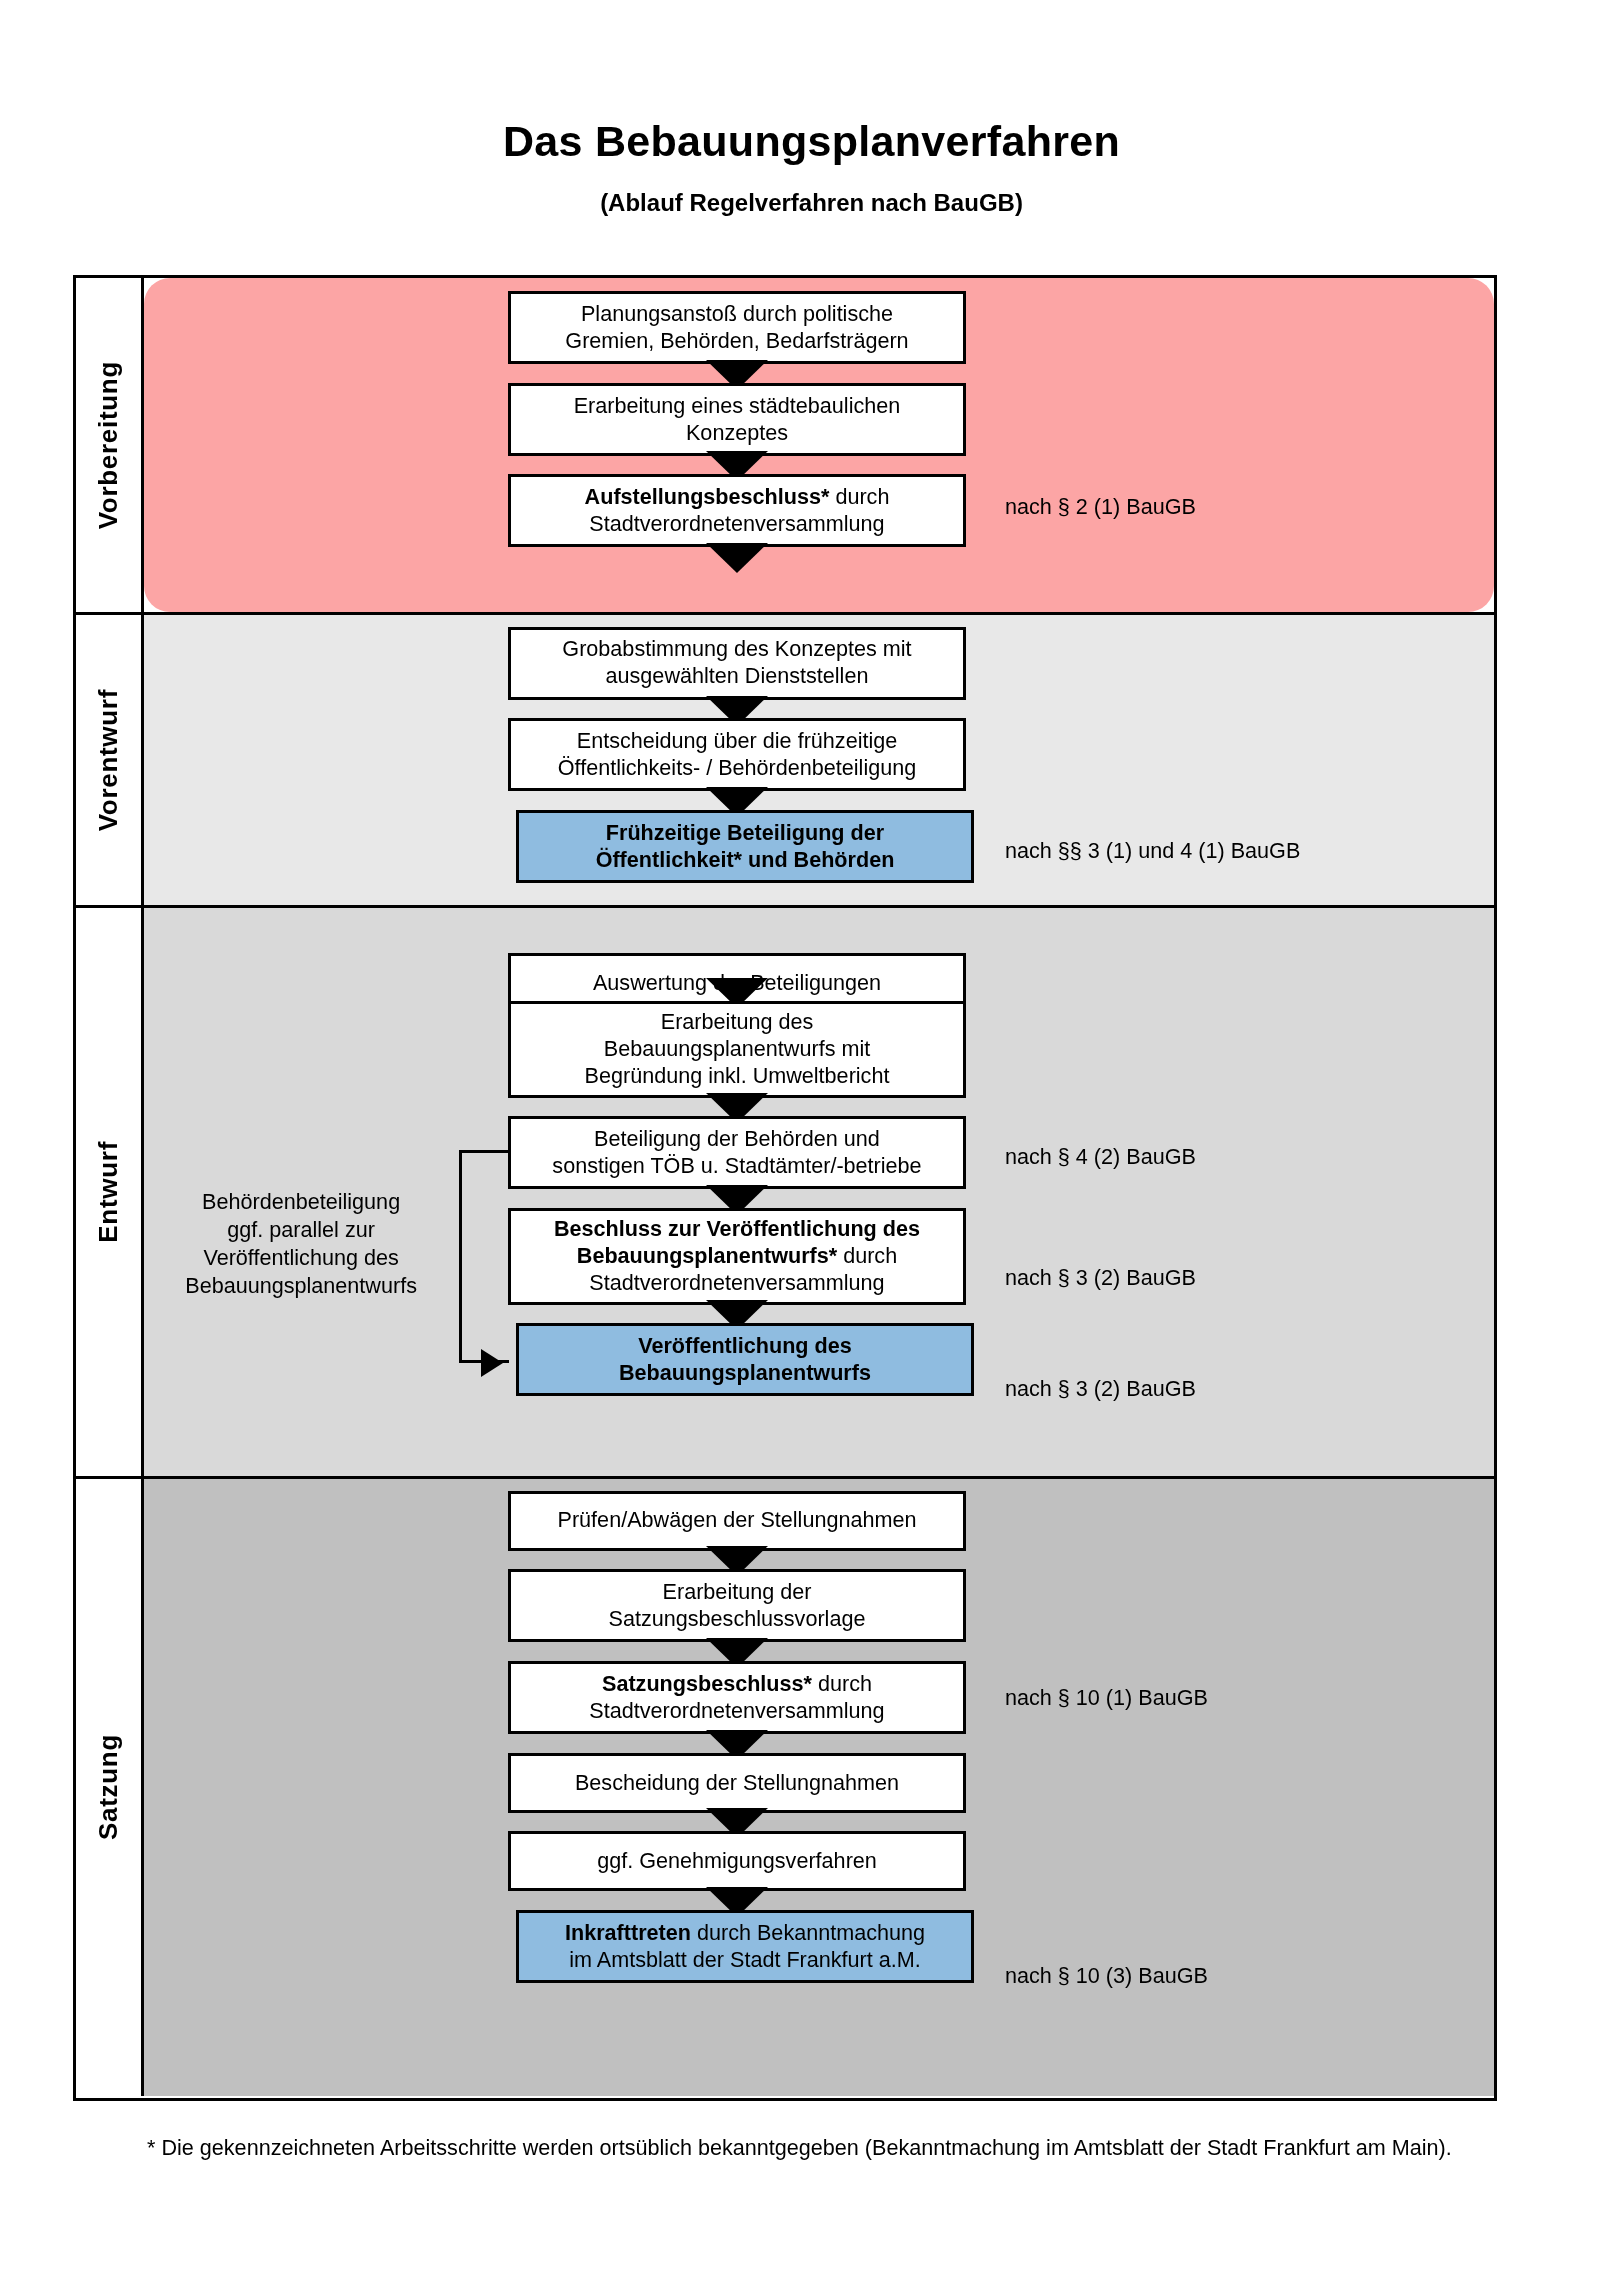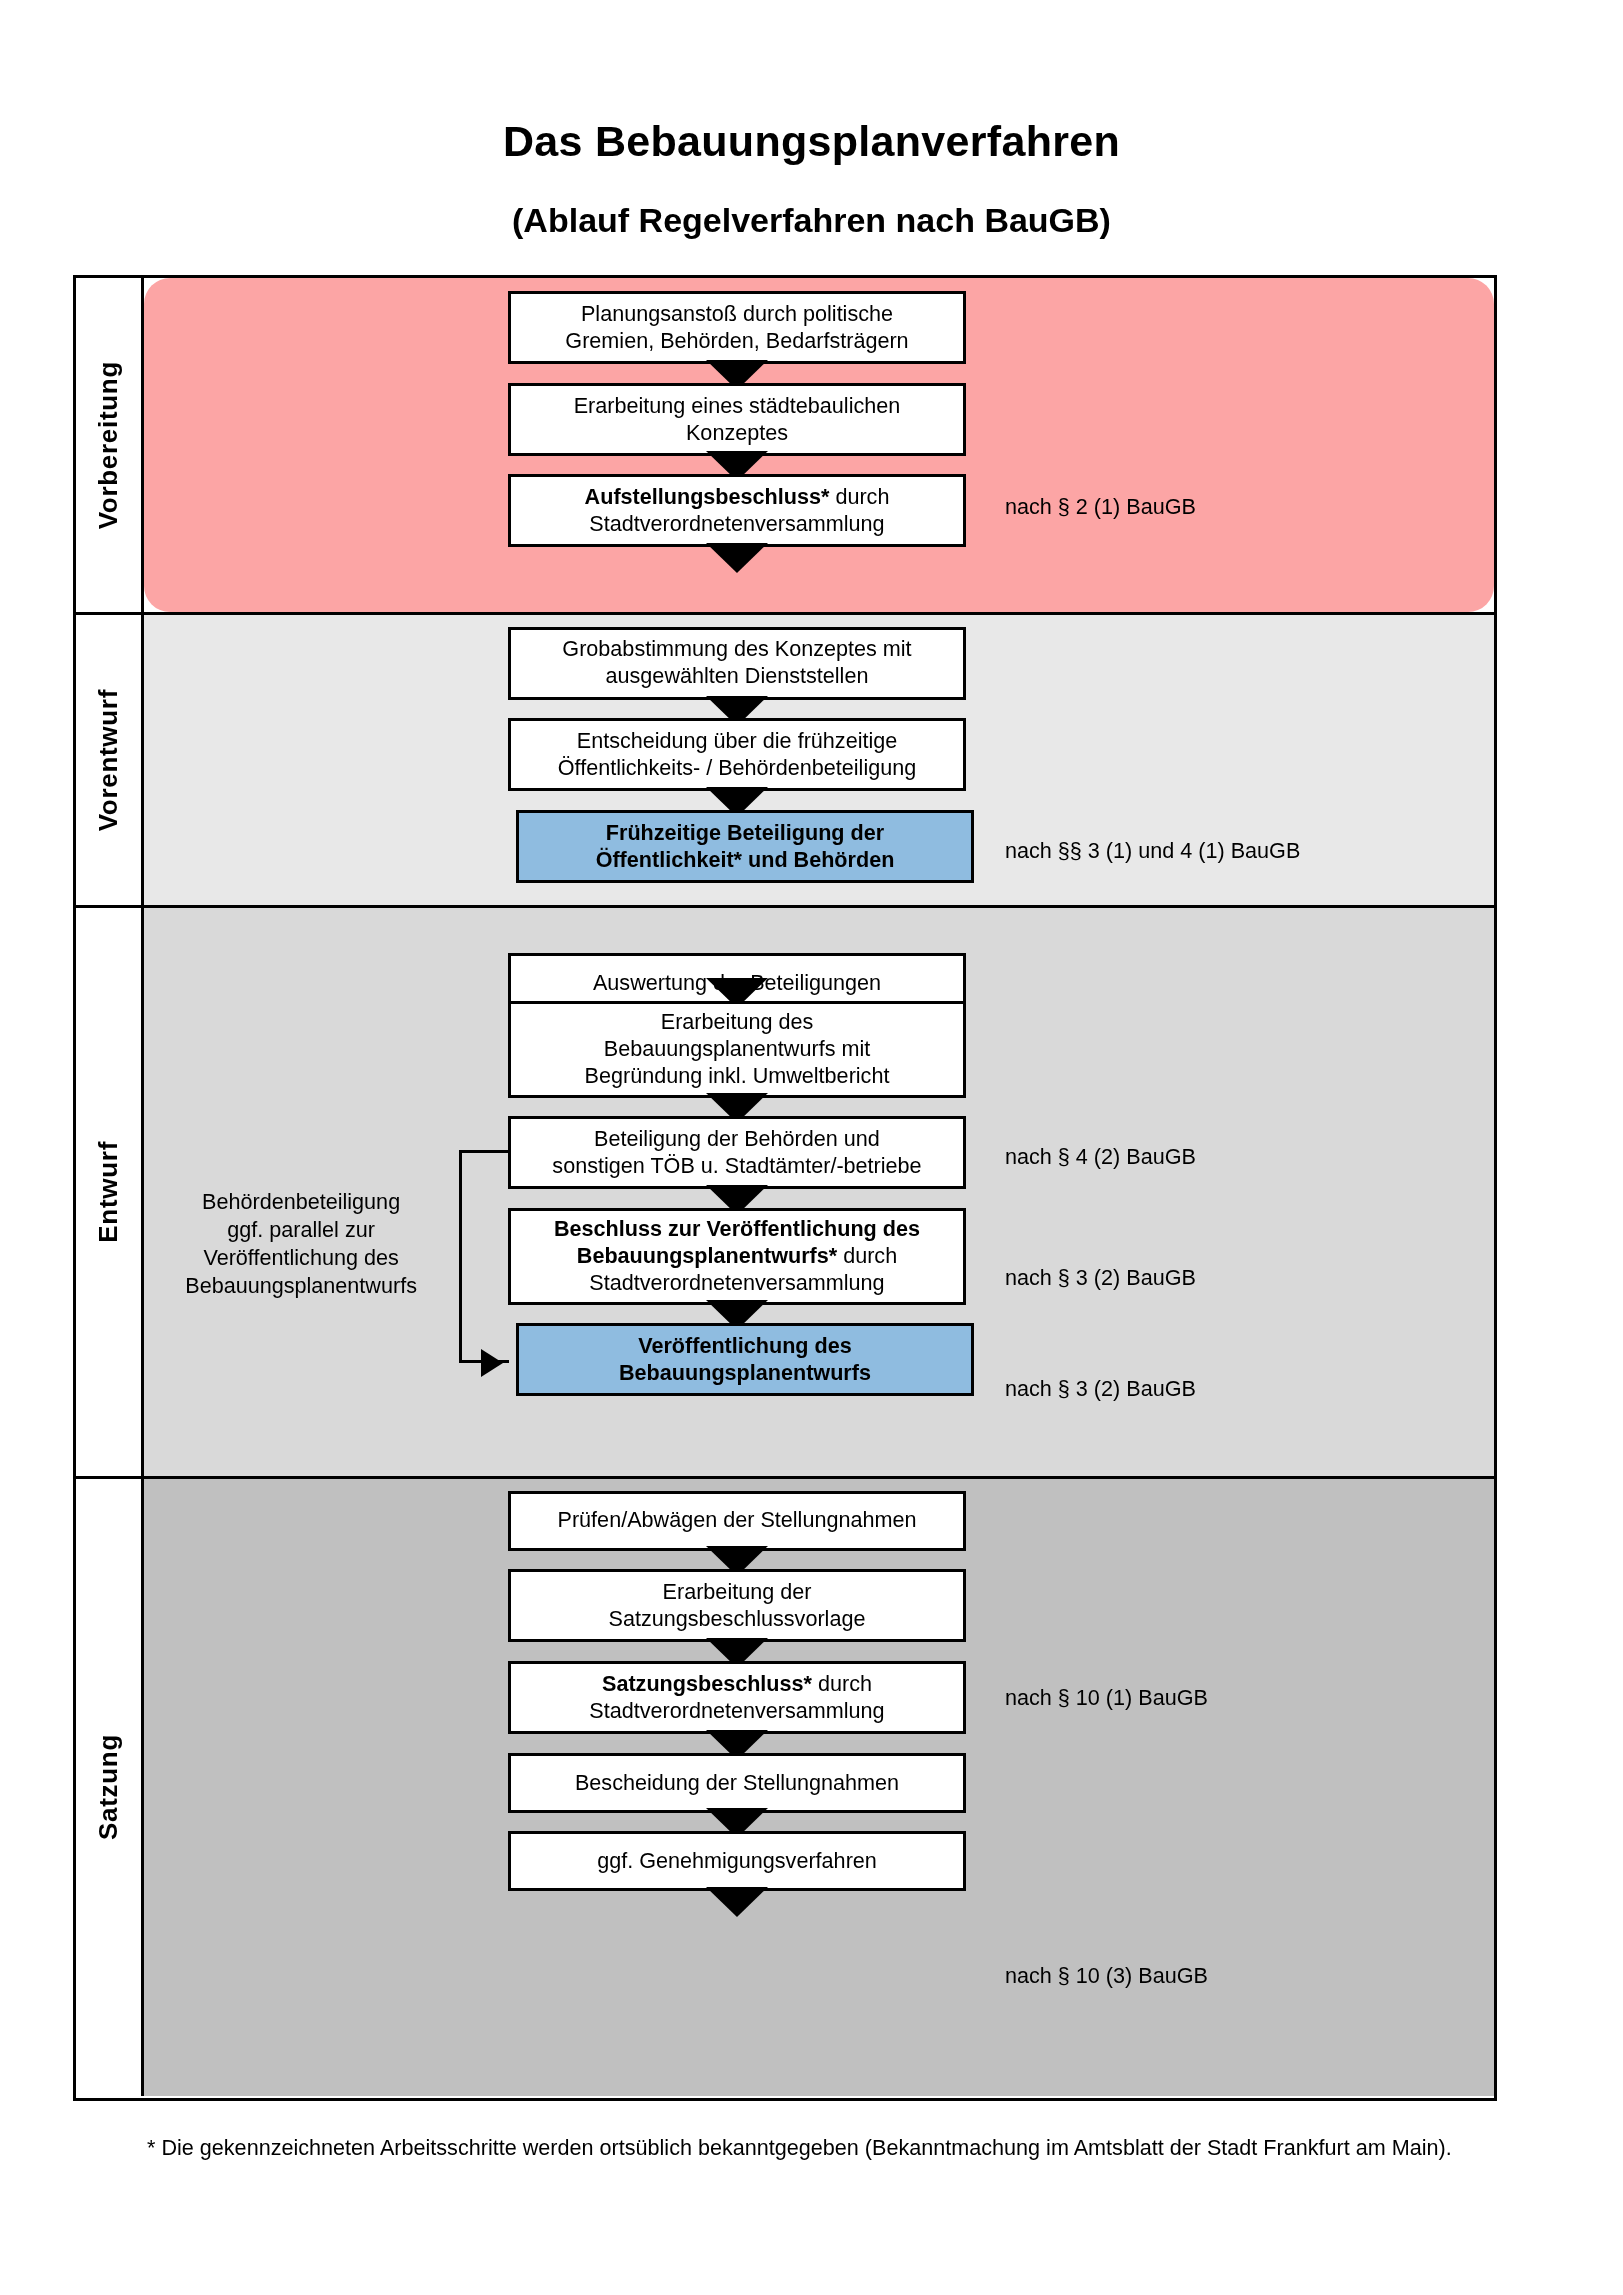--- a/index.html
+++ b/index.html
@@ -25,23 +25,23 @@
     text-align: center;
   }
   .main-title {
     font-size: 43px;
     font-weight: bold;
     letter-spacing: 0.3px;
     line-height: 1.1;
     margin: 0;
   }
   .sub-title {
-    font-size: 34px;
+    font-size: 24px;
     font-weight: bold;
-    margin: 12px;
+    margin: 0;
     padding-top: 23.6px;
   }
 
   
   .diagram {
     position: absolute;
     left: 73px;
     top: 275px;
     width: 1424px;
     height: 1826px;
@@ -334,20 +334,26 @@
       </div>
       <div class="arrow-down" style="left:562px; top:329px;"></div>
 
       <div class="flowbox" style="left:364px; top:352px; width:458px; height:60px;">
         <div>
           <span>ggf. Genehmigungsverfahren</span>
         </div>
       </div>
       <div class="arrow-down" style="left:562px; top:408px;"></div>
 
+      <div class="flowbox blue" style="left:364px; top:431px; width:458px; height:73px;">
+        <div>
+          <span class="b">Inkrafttreten</span><span> durch Bekanntmachung</span><br>
+          <span>im Amtsblatt der Stadt Frankfurt a.M.</span>
+        </div>
+      </div>
 
       <div class="legal" style="left:861px; top:206px;">nach § 10 (1) BauGB</div>
       <div class="legal" style="left:861px; top:484px;">nach § 10 (3) BauGB</div>
     </div>
   </div>
 
 </div>
 
 <div class="footnote">* Die gekennzeichneten Arbeitsschritte werden ortsüblich bekanntgegeben (Bekanntmachung im Amtsblatt  der Stadt Frankfurt am Main).</div>
 

